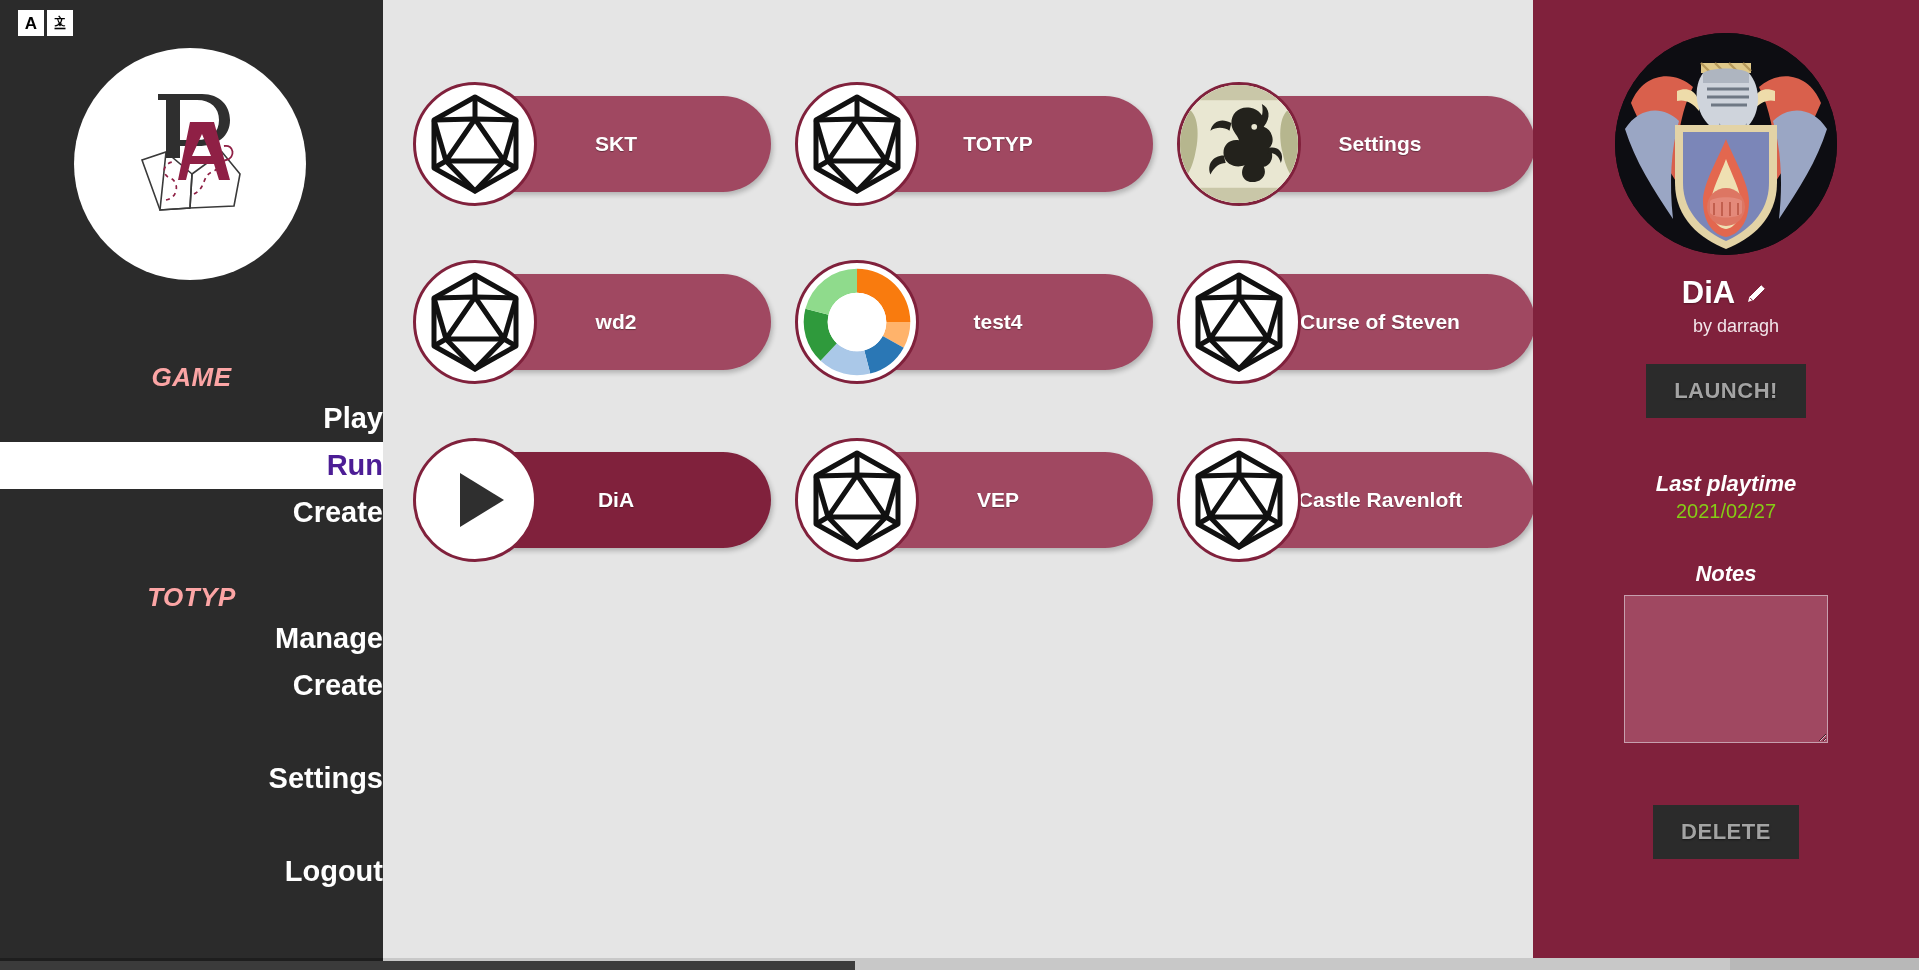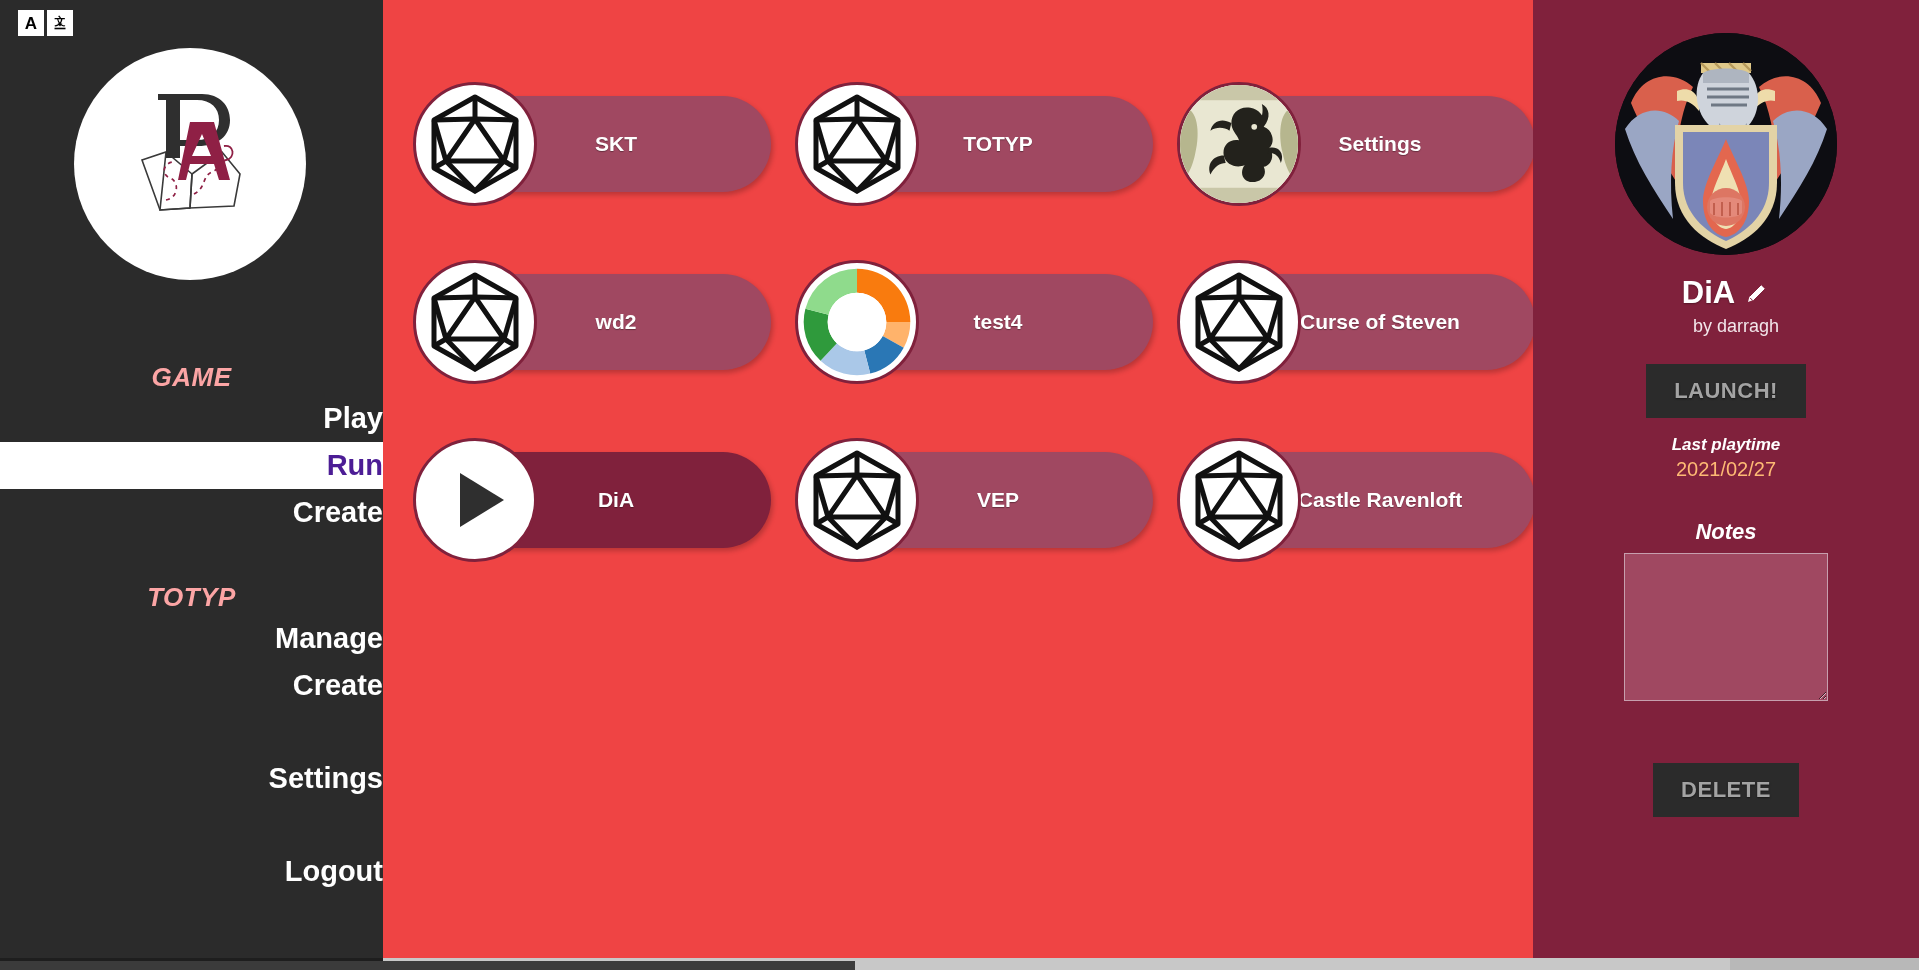--- a/index.html
+++ b/index.html
@@ -84,21 +84,21 @@
     font-weight: bold;
   }
   .nav-spacer-lg { height: 44px; }
   .nav-spacer-md { height: 46px; }
 
   
   #main {
     position: relative;
     flex: 1 1 auto;
     height: 970px;
-    background: #ef4444;
+    background: #e5e5e5;
     overflow: hidden;
   }
   .grid {
     position: absolute;
     top: 78px; left: 30px;
     display: grid;
     grid-template-columns: repeat(3, 382px);
     grid-auto-rows: 178px;
   }
   .card {
@@ -188,29 +188,29 @@
     font-family: "Liberation Sans", sans-serif;
     font-size: 22px;
     font-weight: bold;
     letter-spacing: 0.5px;
     padding: 14px 28px;
     min-width: 125px;
     cursor: pointer;
     text-shadow: 0 1px 2px rgba(0,0,0,0.5);
   }
   .panel-section-label {
-    margin-top: 17px;
+    margin-top: 53px;
     color: #ffffff;
     font-style: italic;
     font-weight: bold;
-    font-size: 17px;
+    font-size: 22px;
   }
   .panel-value {
     margin-top: 3px;
-    color: #fdba74;
+    color: #84cc16;
     font-size: 20px;
   }
   .notes-label {
     margin-top: 38px;
     color: #ffffff;
     font-style: italic;
     font-weight: bold;
     font-size: 22px;
   }
   .notes-box {

